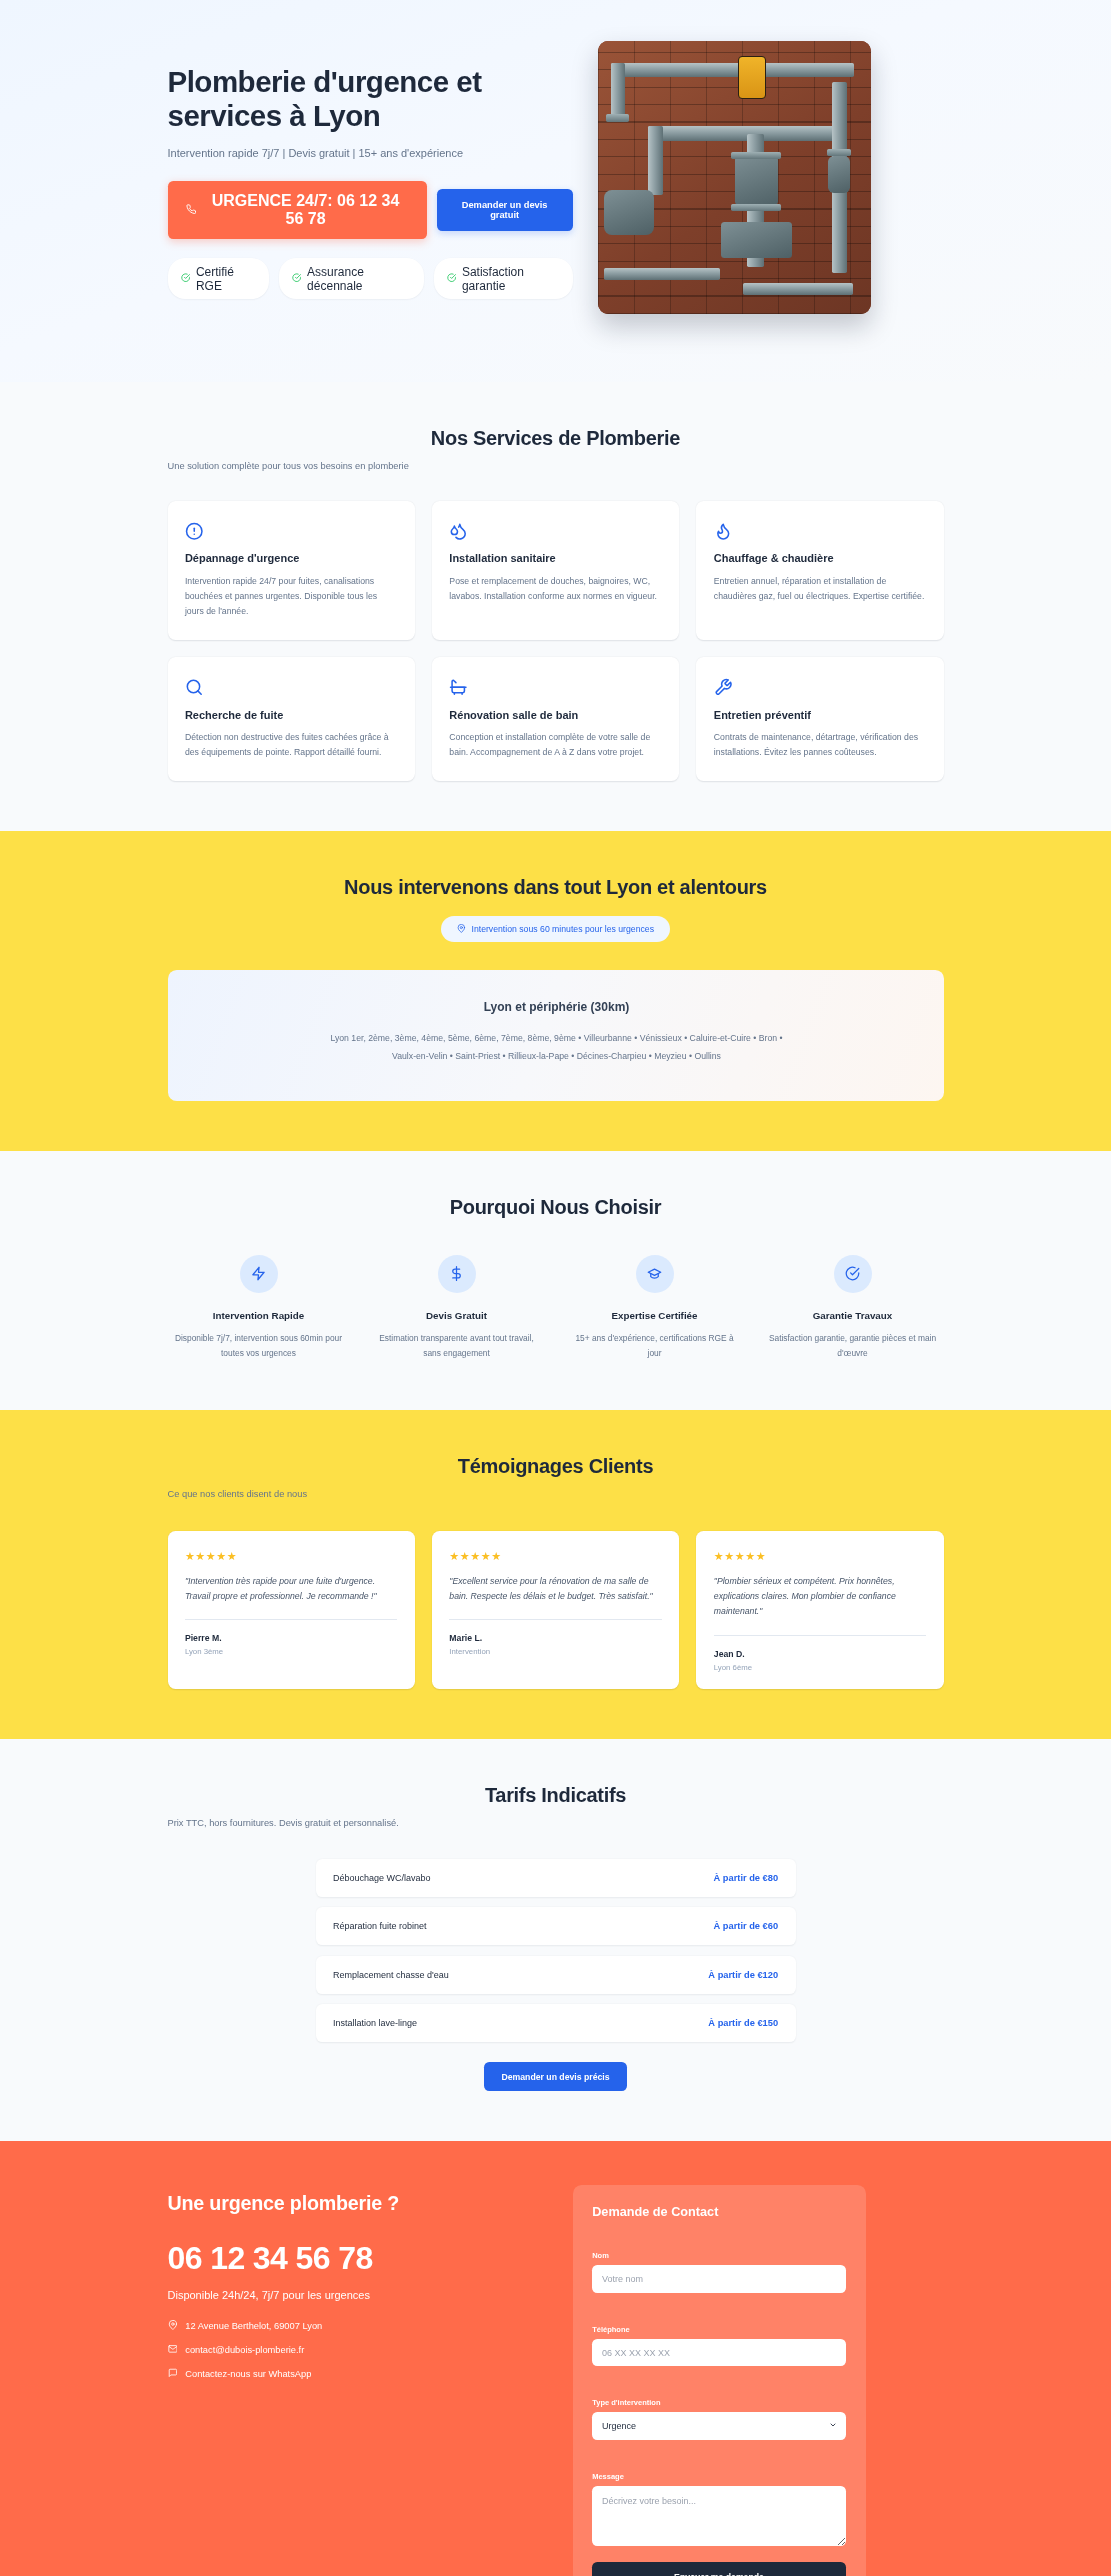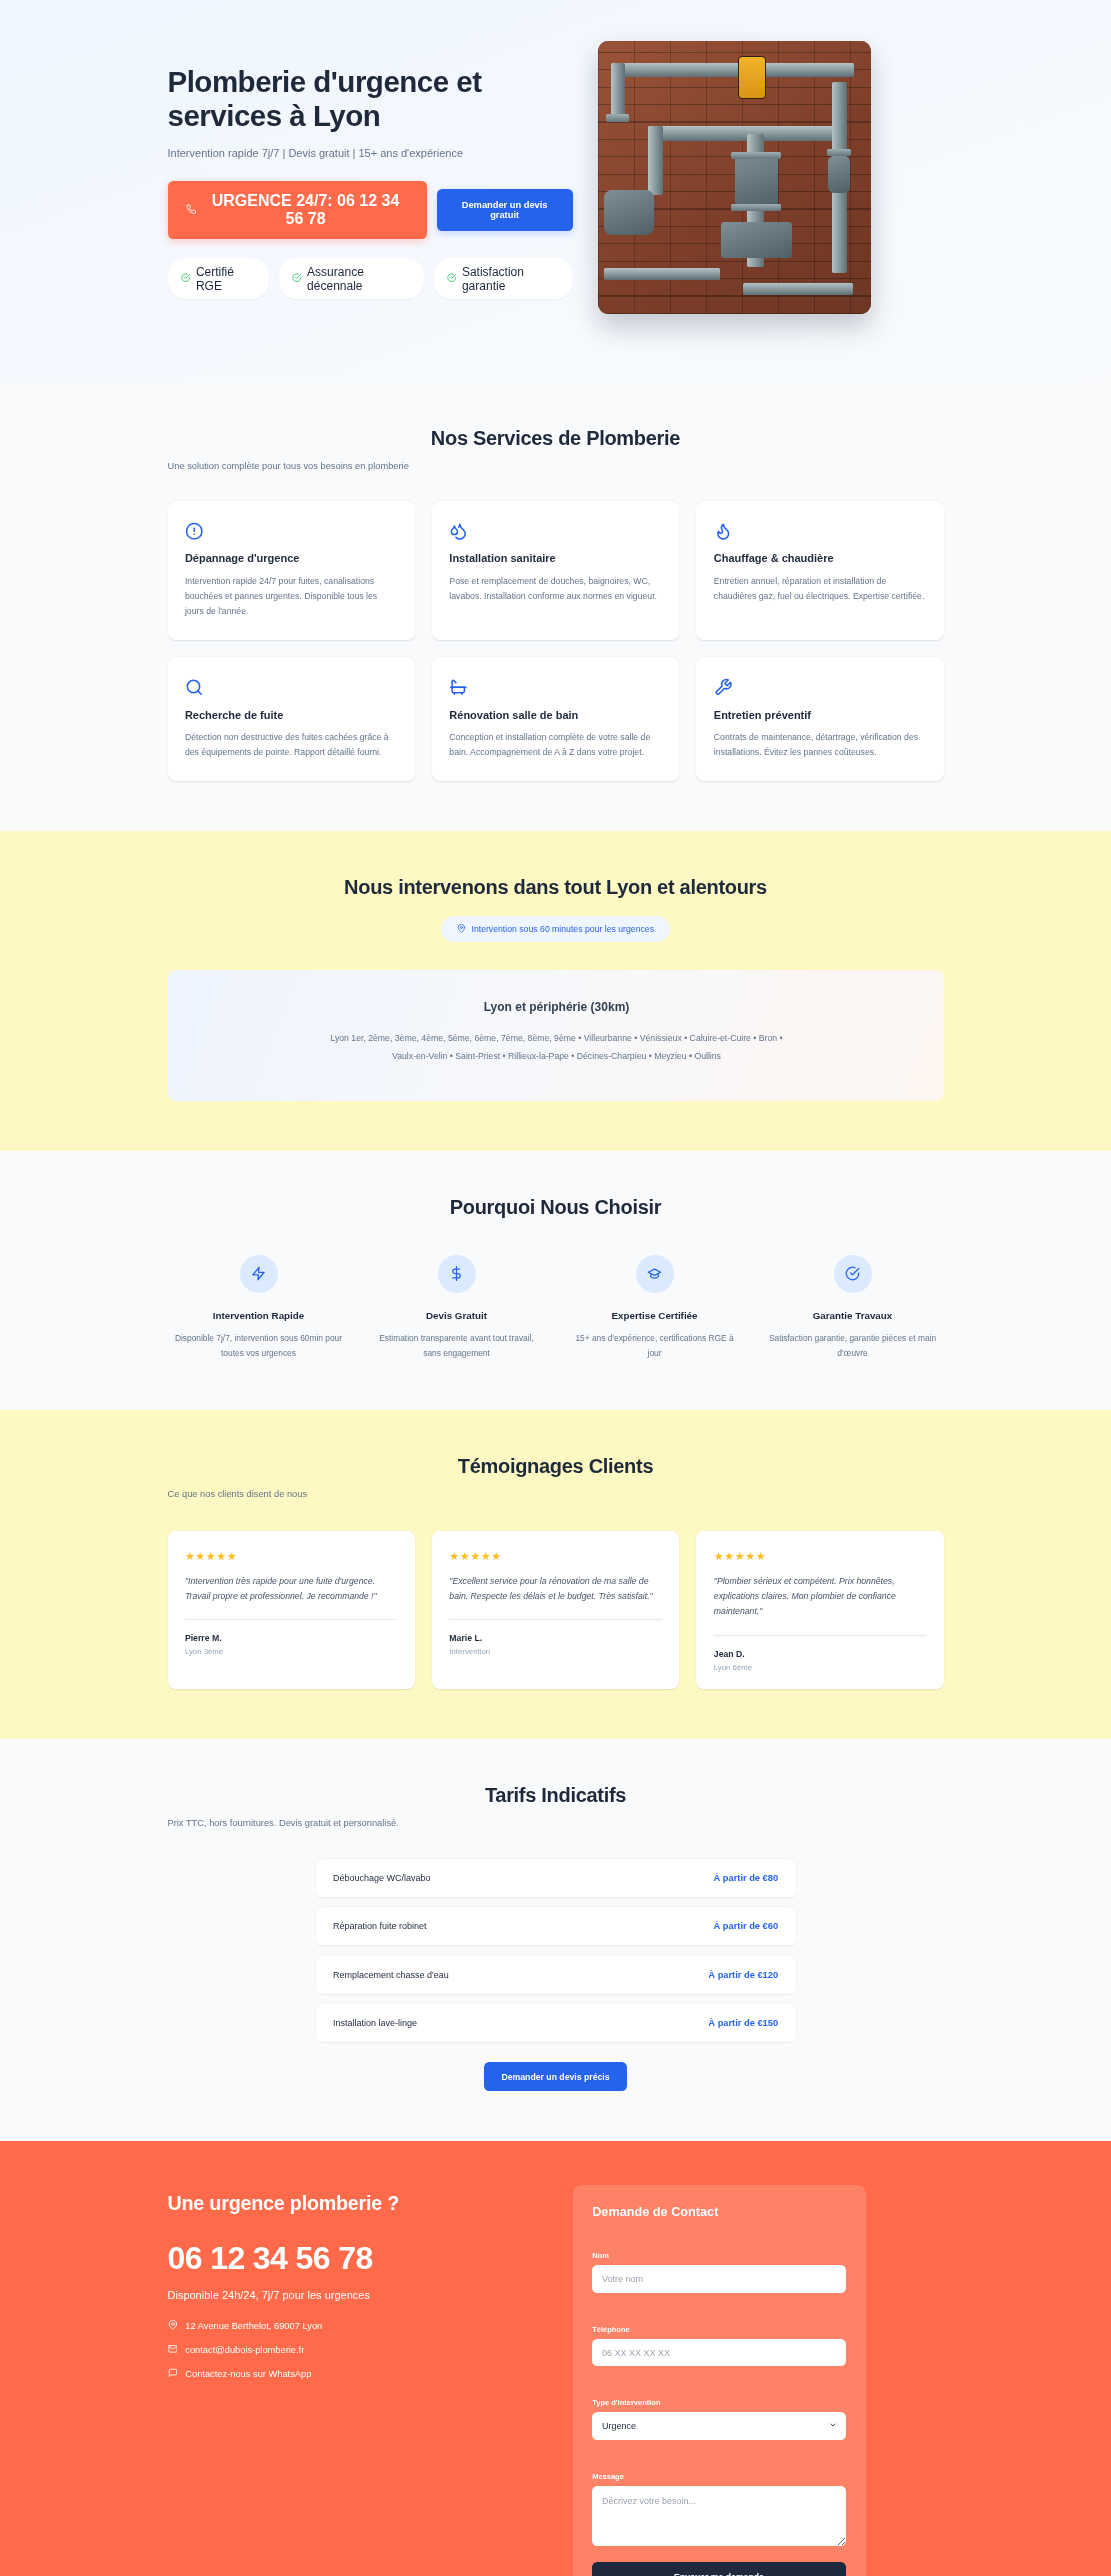--- a/index.html
+++ b/index.html
@@ -78,21 +78,21 @@
     border-radius: 10.4px;
     overflow: hidden;
     box-shadow: 0 12.7px 27px rgba(15,23,42,0.22);
     position: relative;
     background: #7b3f2b;
   }
 
   
   .section { padding: 45px 0 50px 0; }
   .sec-grey { background: #f8fafc; }
-  .sec-white { background: #fef9c3; }
+  .sec-white { background: #fde047; }
   .sec-title {
     text-align: center;
     font-size: 20px;
     font-weight: 700;
     letter-spacing: -0.3px;
     color: #1e293b;
   }
   .sec-sub {
     margin-top: 11px;
     font-size: 9.3px;

